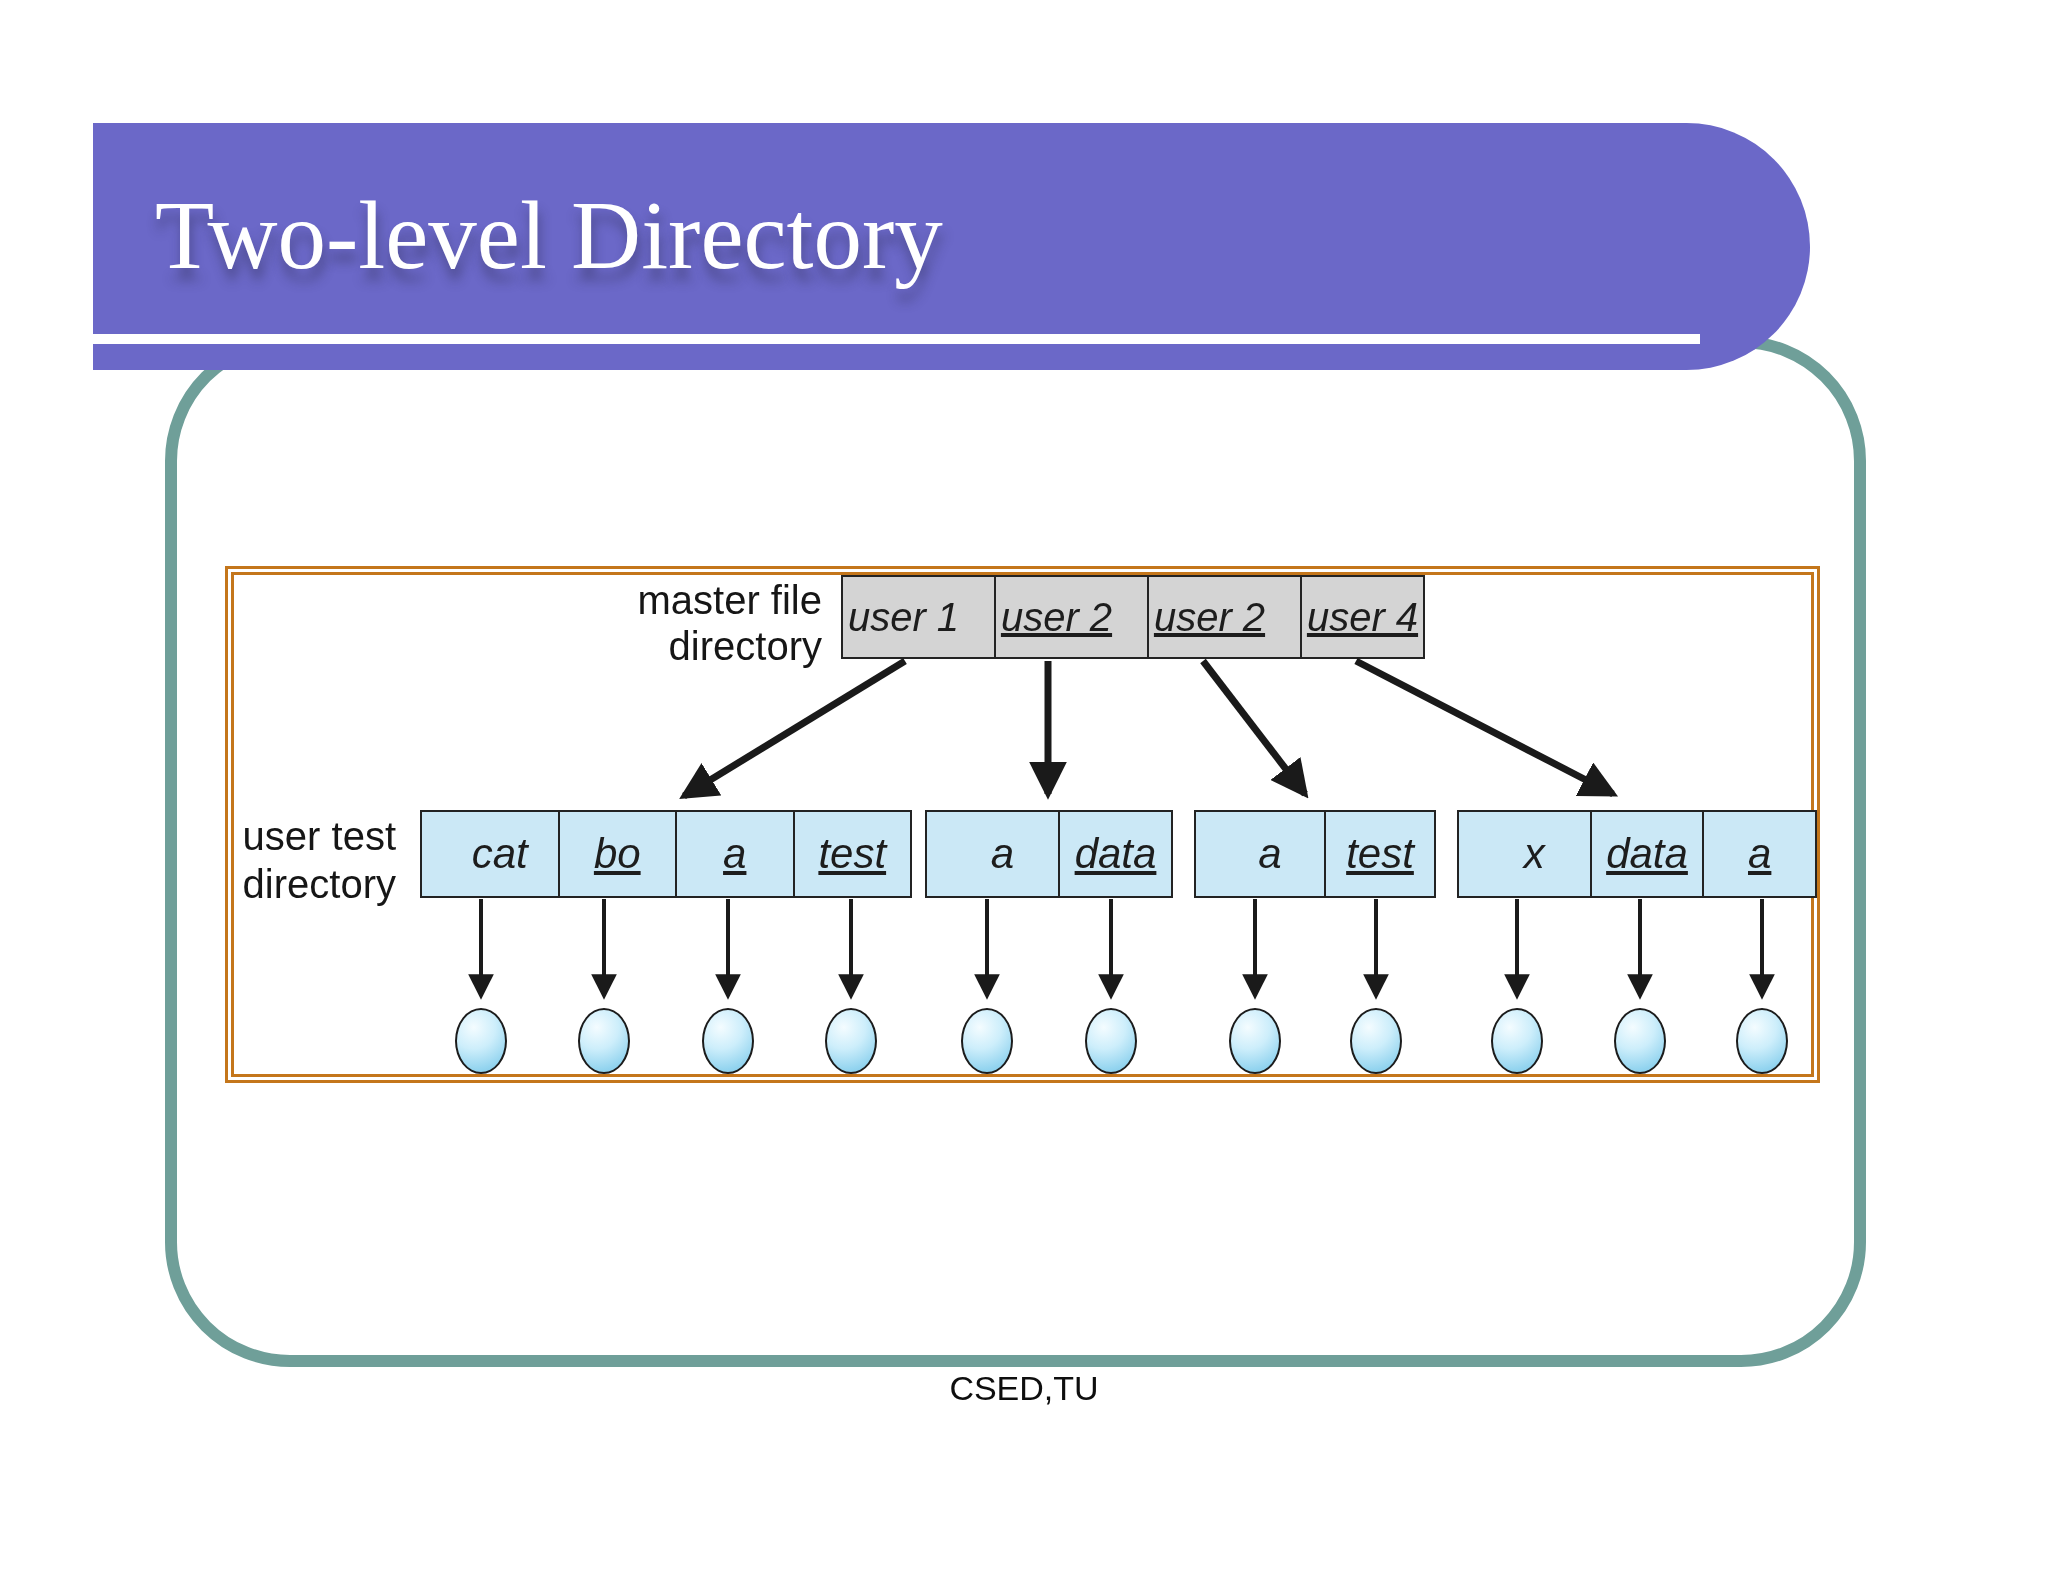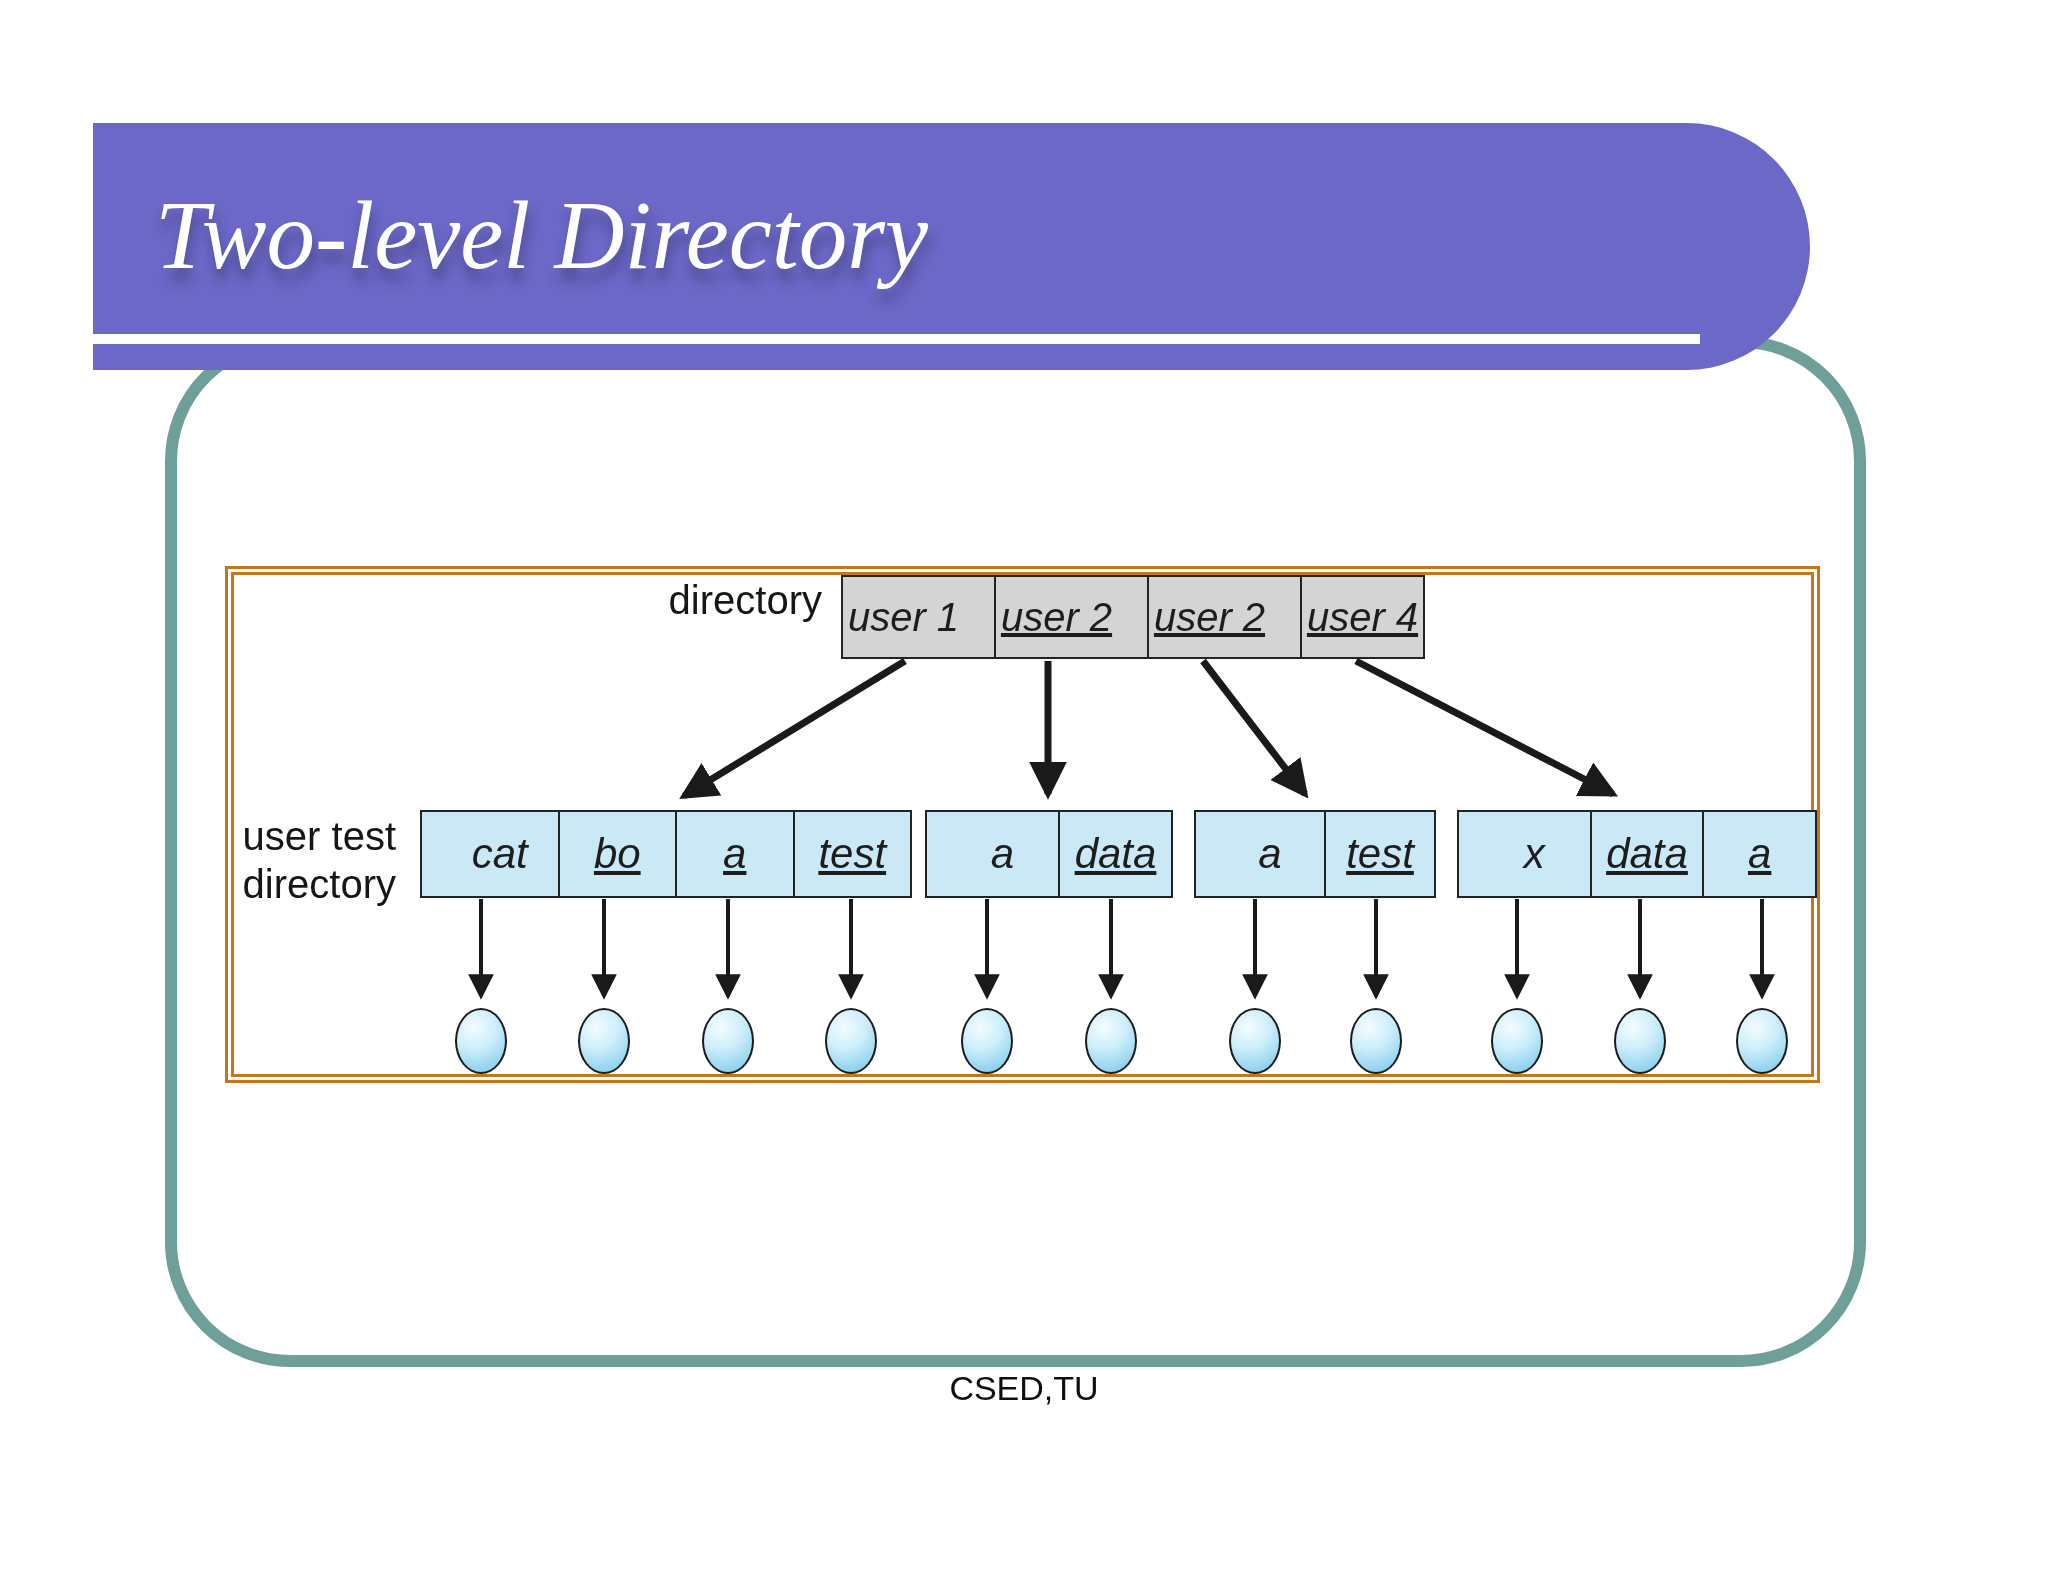--- a/index.html
+++ b/index.html
@@ -14,21 +14,21 @@
     border-radius:125px;z-index:1;background:transparent;
   }
   
   .banner{
     position:absolute;left:93px;top:123px;width:1717px;height:247px;
     background:var(--banner_purple,#6b68c8);
     border-radius:0 124px 124px 0;z-index:3;
   }
   .title{
     position:absolute;left:62px;top:62px;margin:0;
-    font-family:"Liberation Serif", serif;font-style:italic;font-weight:normal;
+    font-family:"Liberation Serif", serif;font-weight:normal;
     font-size:97px;line-height:1.05;color:#ffffff;white-space:nowrap;
     text-shadow:2px 12px 12px rgba(40,40,70,0.45);
   }
   .banner-underline{
     position:absolute;left:93px;top:334px;width:1607px;height:10px;
     background:#ffffff;z-index:4;
   }
   
   .diagram-frame{
     position:absolute;left:225px;top:566px;width:1595px;height:517px;
@@ -81,20 +81,21 @@
   <div class="banner">
     <h1 class="title">Two-level Directory</h1>
   </div>
   <div class="banner-underline"></div>
 
   <div class="diagram-frame">
     <div class="diagram-frame-inner"></div>
   </div>
 
   <div class="row-label master-label">
+    <div>master file</div>
     <div>directory</div>
   </div>
 
   <div class="row-label user-label">
     <div>user test</div>
     <div>directory</div>
   </div>
 
   <div class="dir-row master-row">
     <div class="cell">user 1</div>

